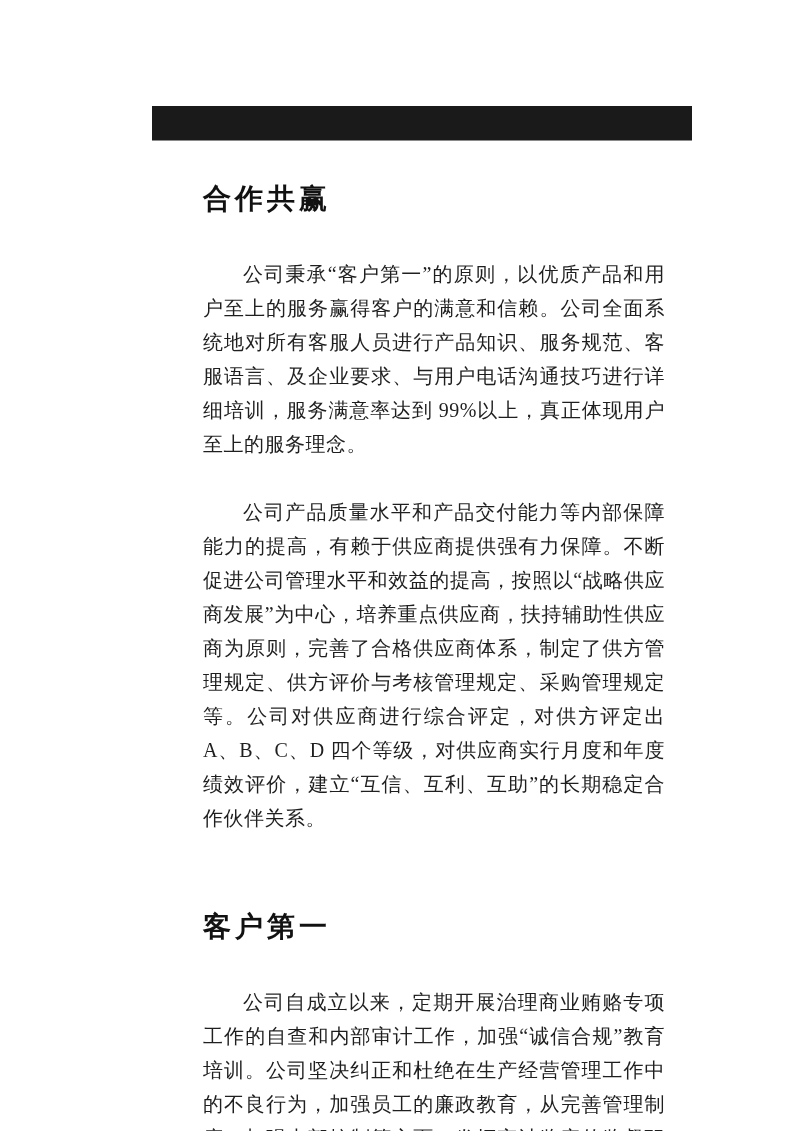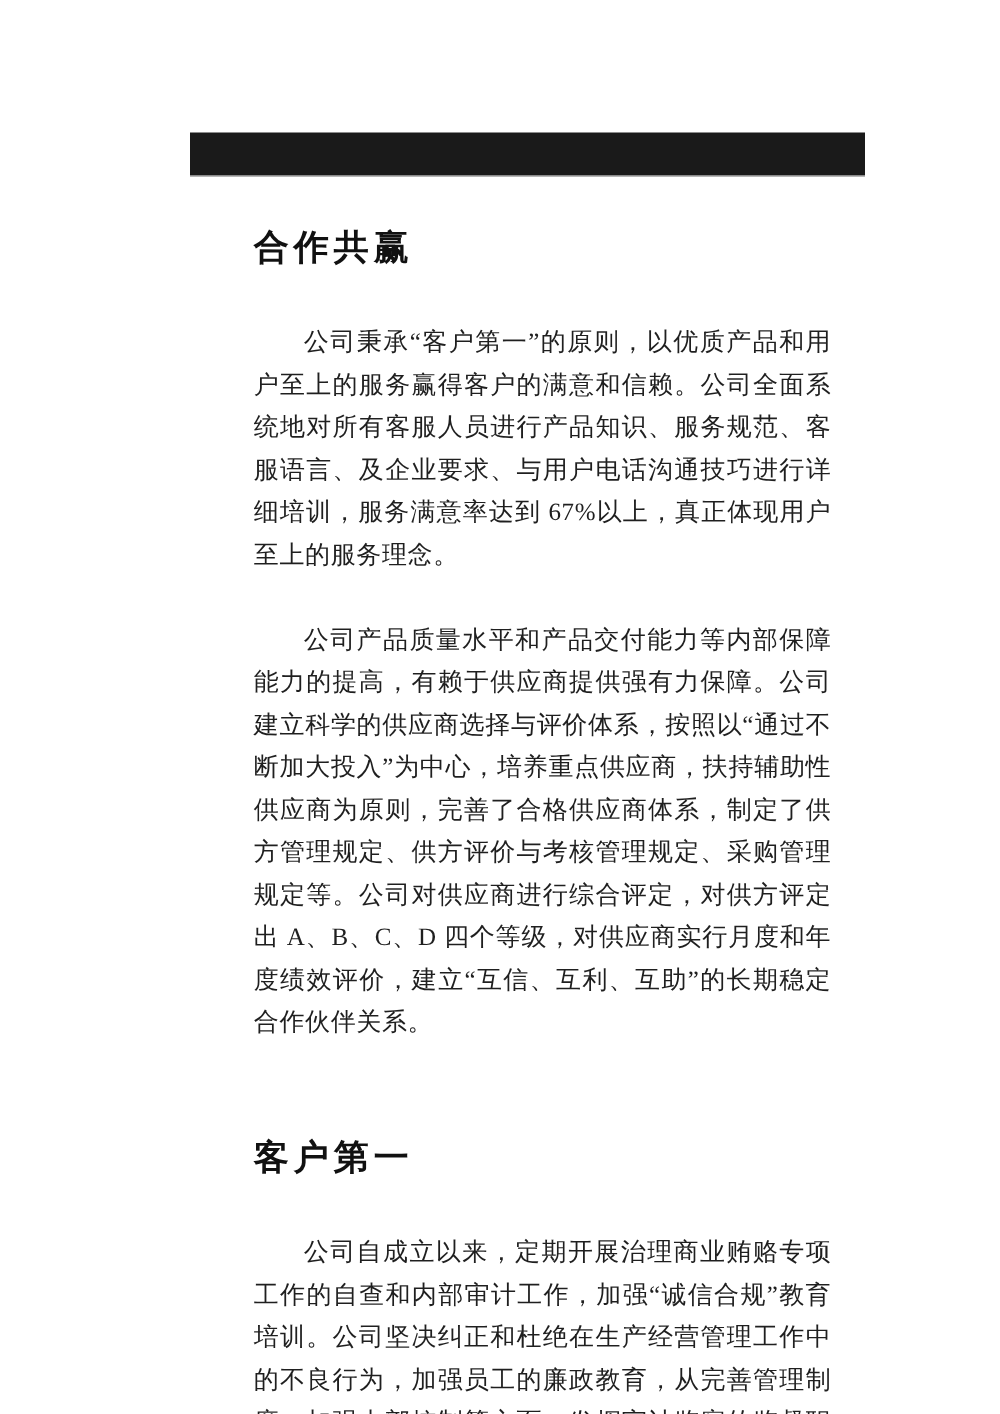--- a/index.html
+++ b/index.html
@@ -56,22 +56,22 @@
 <body>
 
 <div class="page">
 
   <div class="header-rule"></div>
 
   <div class="content">
 
     <section>
       <h2 class="section-title">合作共赢</h2>
-      <p class="body-para">公司秉承“客户第一”的原则，以优质产品和用户至上的服务赢得客户的满意和信赖。公司全面系统地对所有客服人员进行产品知识、服务规范、客服语言、及企业要求、与用户电话沟通技巧进行详细培训，服务满意率达到 67%以上，真正体现用户至上的服务理念。</p>
-      <p class="body-para">公司产品质量水平和产品交付能力等内部保障能力的提高，有赖于供应商提供强有力保障。公司建立科学的供应商选择与评价体系，按照以“通过不断加大投入”为中心，培养重点供应商，扶持辅助性供应商为原则，完善了合格供应商体系，制定了供方管理规定、供方评价与考核管理规定、采购管理规定等。公司对供应商进行综合评定，对供方评定出 A、B、C、D 四个等级，对供应商实行月度和年度绩效评价，建立“互信、互利、互助”的长期稳定合作伙伴关系。</p>
+      <p class="body-para">公司秉承“客户第一”的原则，以优质产品和用户至上的服务赢得客户的满意和信赖。公司全面系统地对所有客服人员进行产品知识、服务规范、客服语言、及企业要求、与用户电话沟通技巧进行详细培训，服务满意率达到 99%以上，真正体现用户至上的服务理念。</p>
+      <p class="body-para">公司产品质量水平和产品交付能力等内部保障能力的提高，有赖于供应商提供强有力保障。不断促进公司管理水平和效益的提高，按照以“战略供应商发展”为中心，培养重点供应商，扶持辅助性供应商为原则，完善了合格供应商体系，制定了供方管理规定、供方评价与考核管理规定、采购管理规定等。公司对供应商进行综合评定，对供方评定出 A、B、C、D 四个等级，对供应商实行月度和年度绩效评价，建立“互信、互利、互助”的长期稳定合作伙伴关系。</p>
     </section>
 
     <section>
       <h2 class="section-title">客户第一</h2>
       <p class="body-para">公司自成立以来，定期开展治理商业贿赂专项工作的自查和内部审计工作，加强“诚信合规”教育培训。公司坚决纠正和杜绝在生产经营管理工作中的不良行为，加强员工的廉政教育，从完善管理制度、加强内部控制等方面，发挥审计监察的监督职能，不断促进公司管理水平和效益的提高，未发现任何违反道德行为的事件。公司诚信经营，依法纳税，严格履行合同，信守对利益相关者的承诺。</p>
     </section>
 
 
   </div>
 

